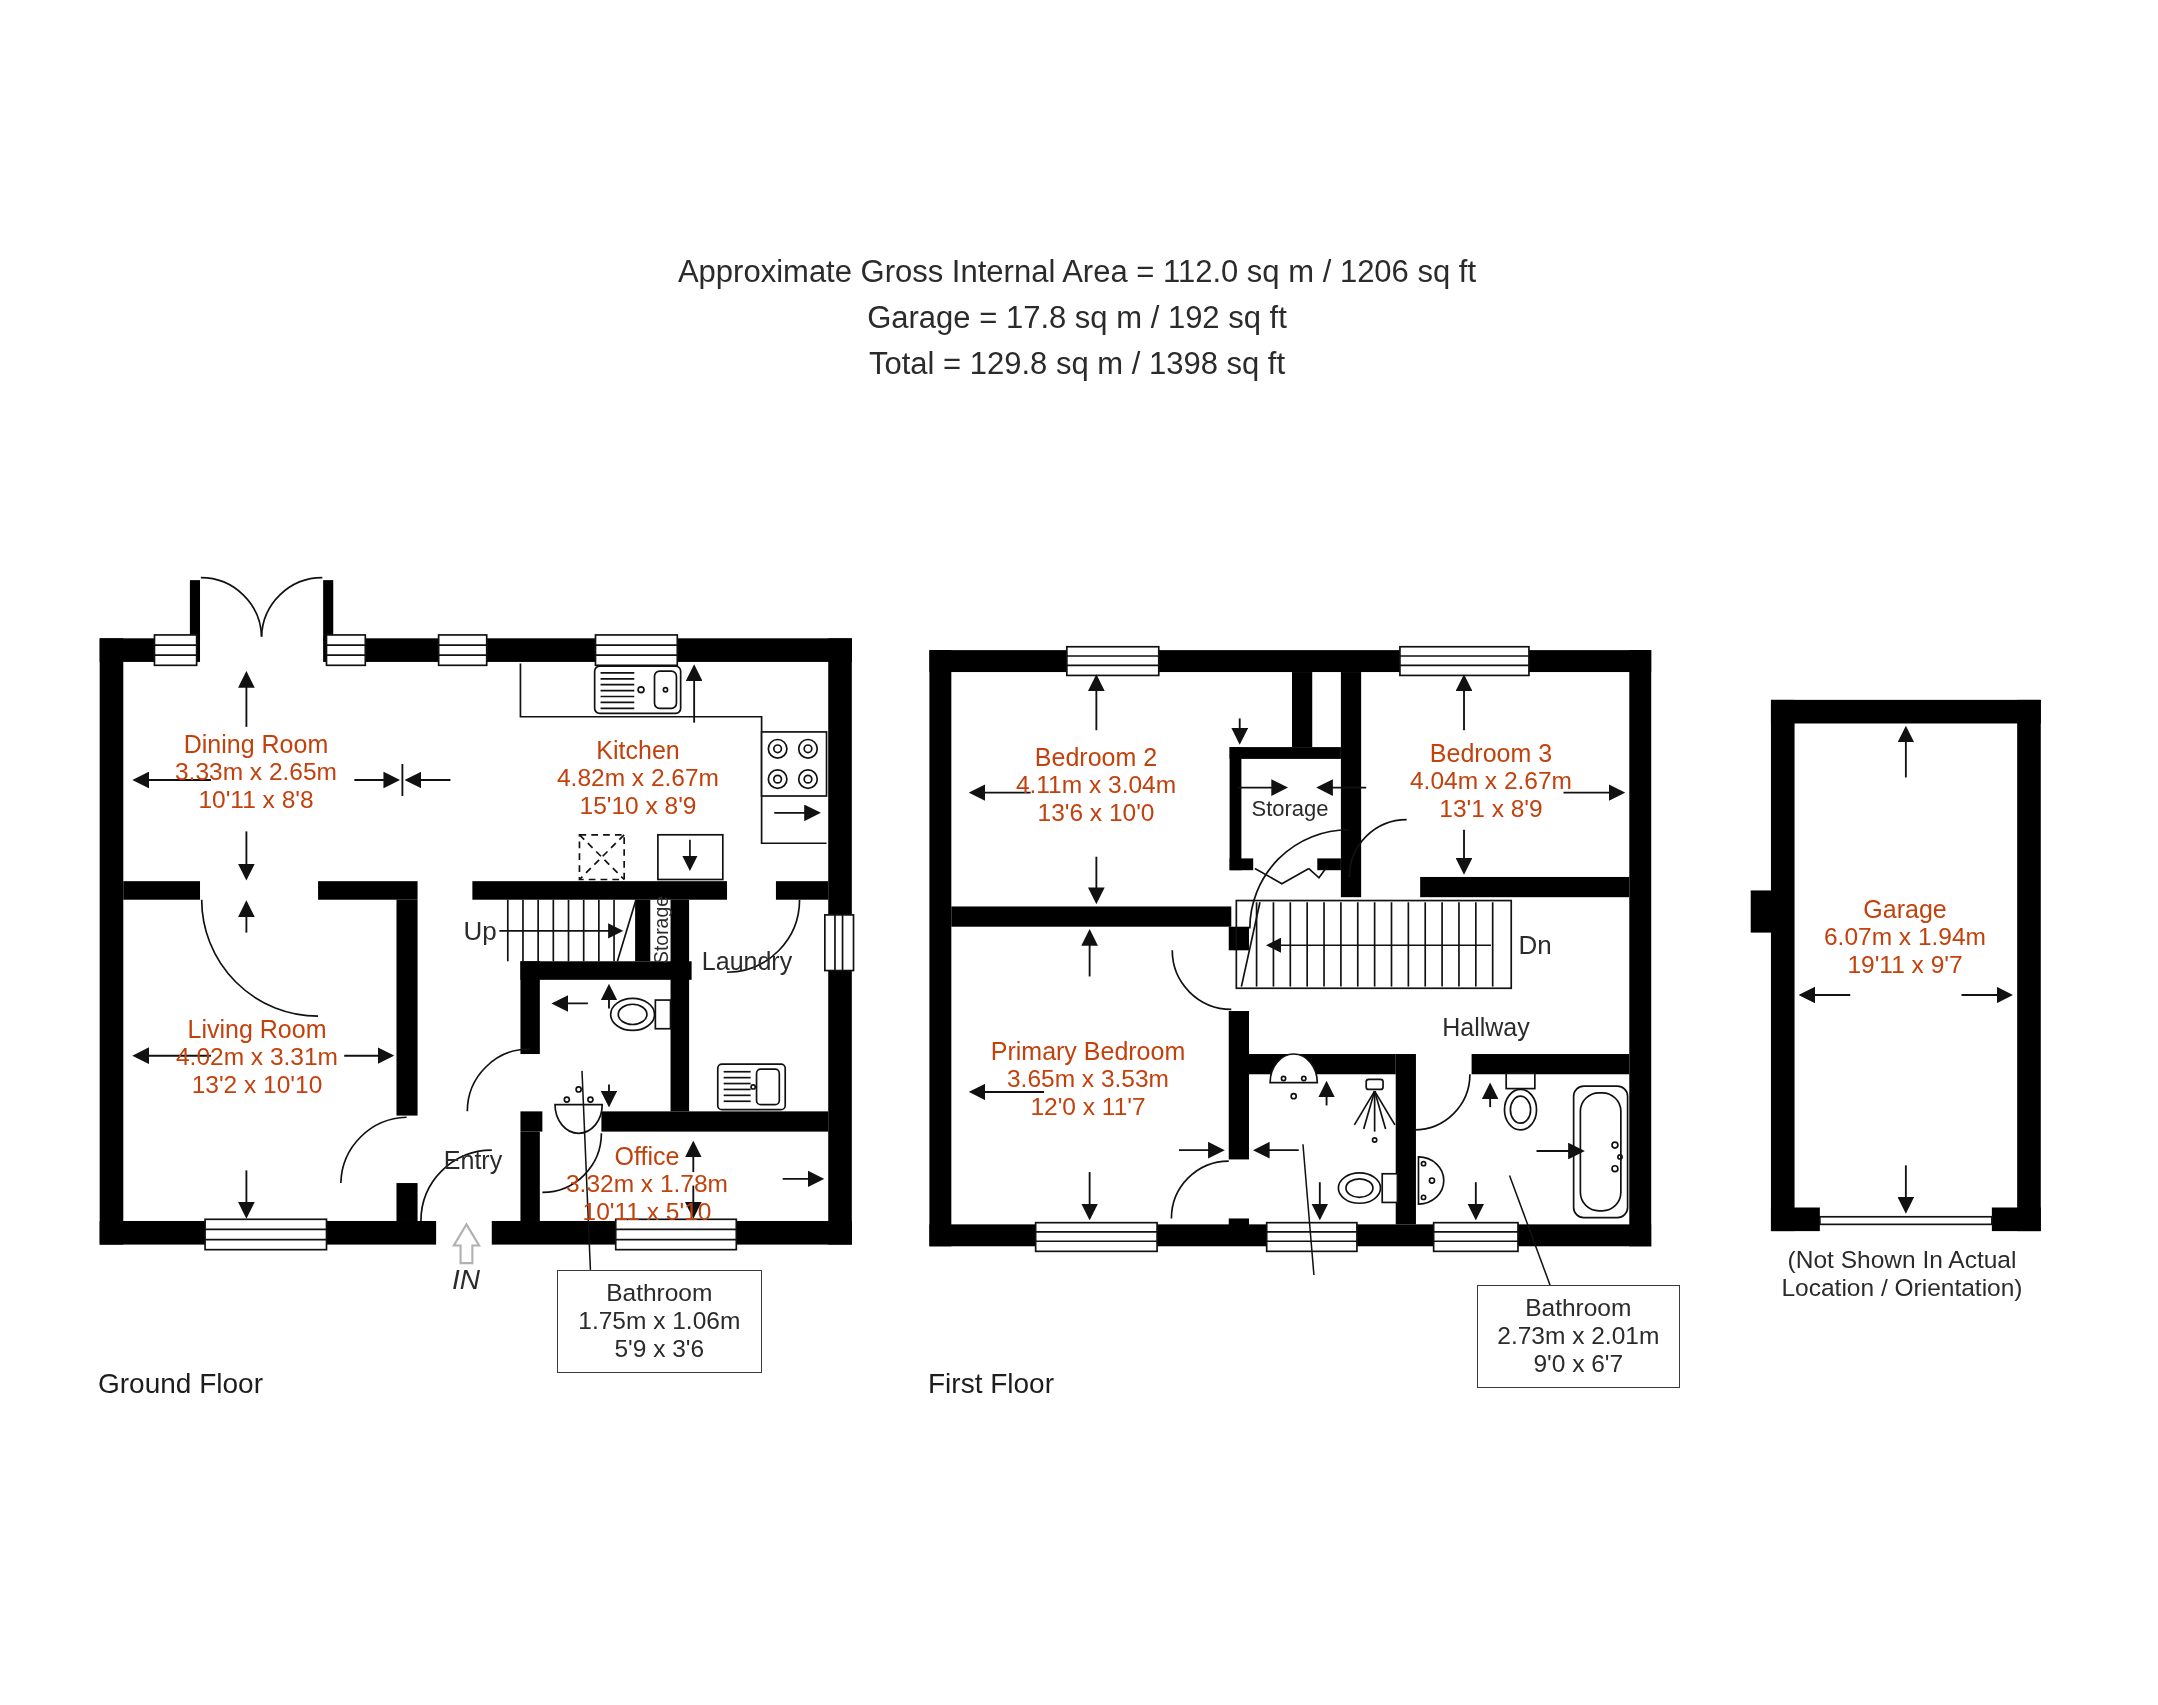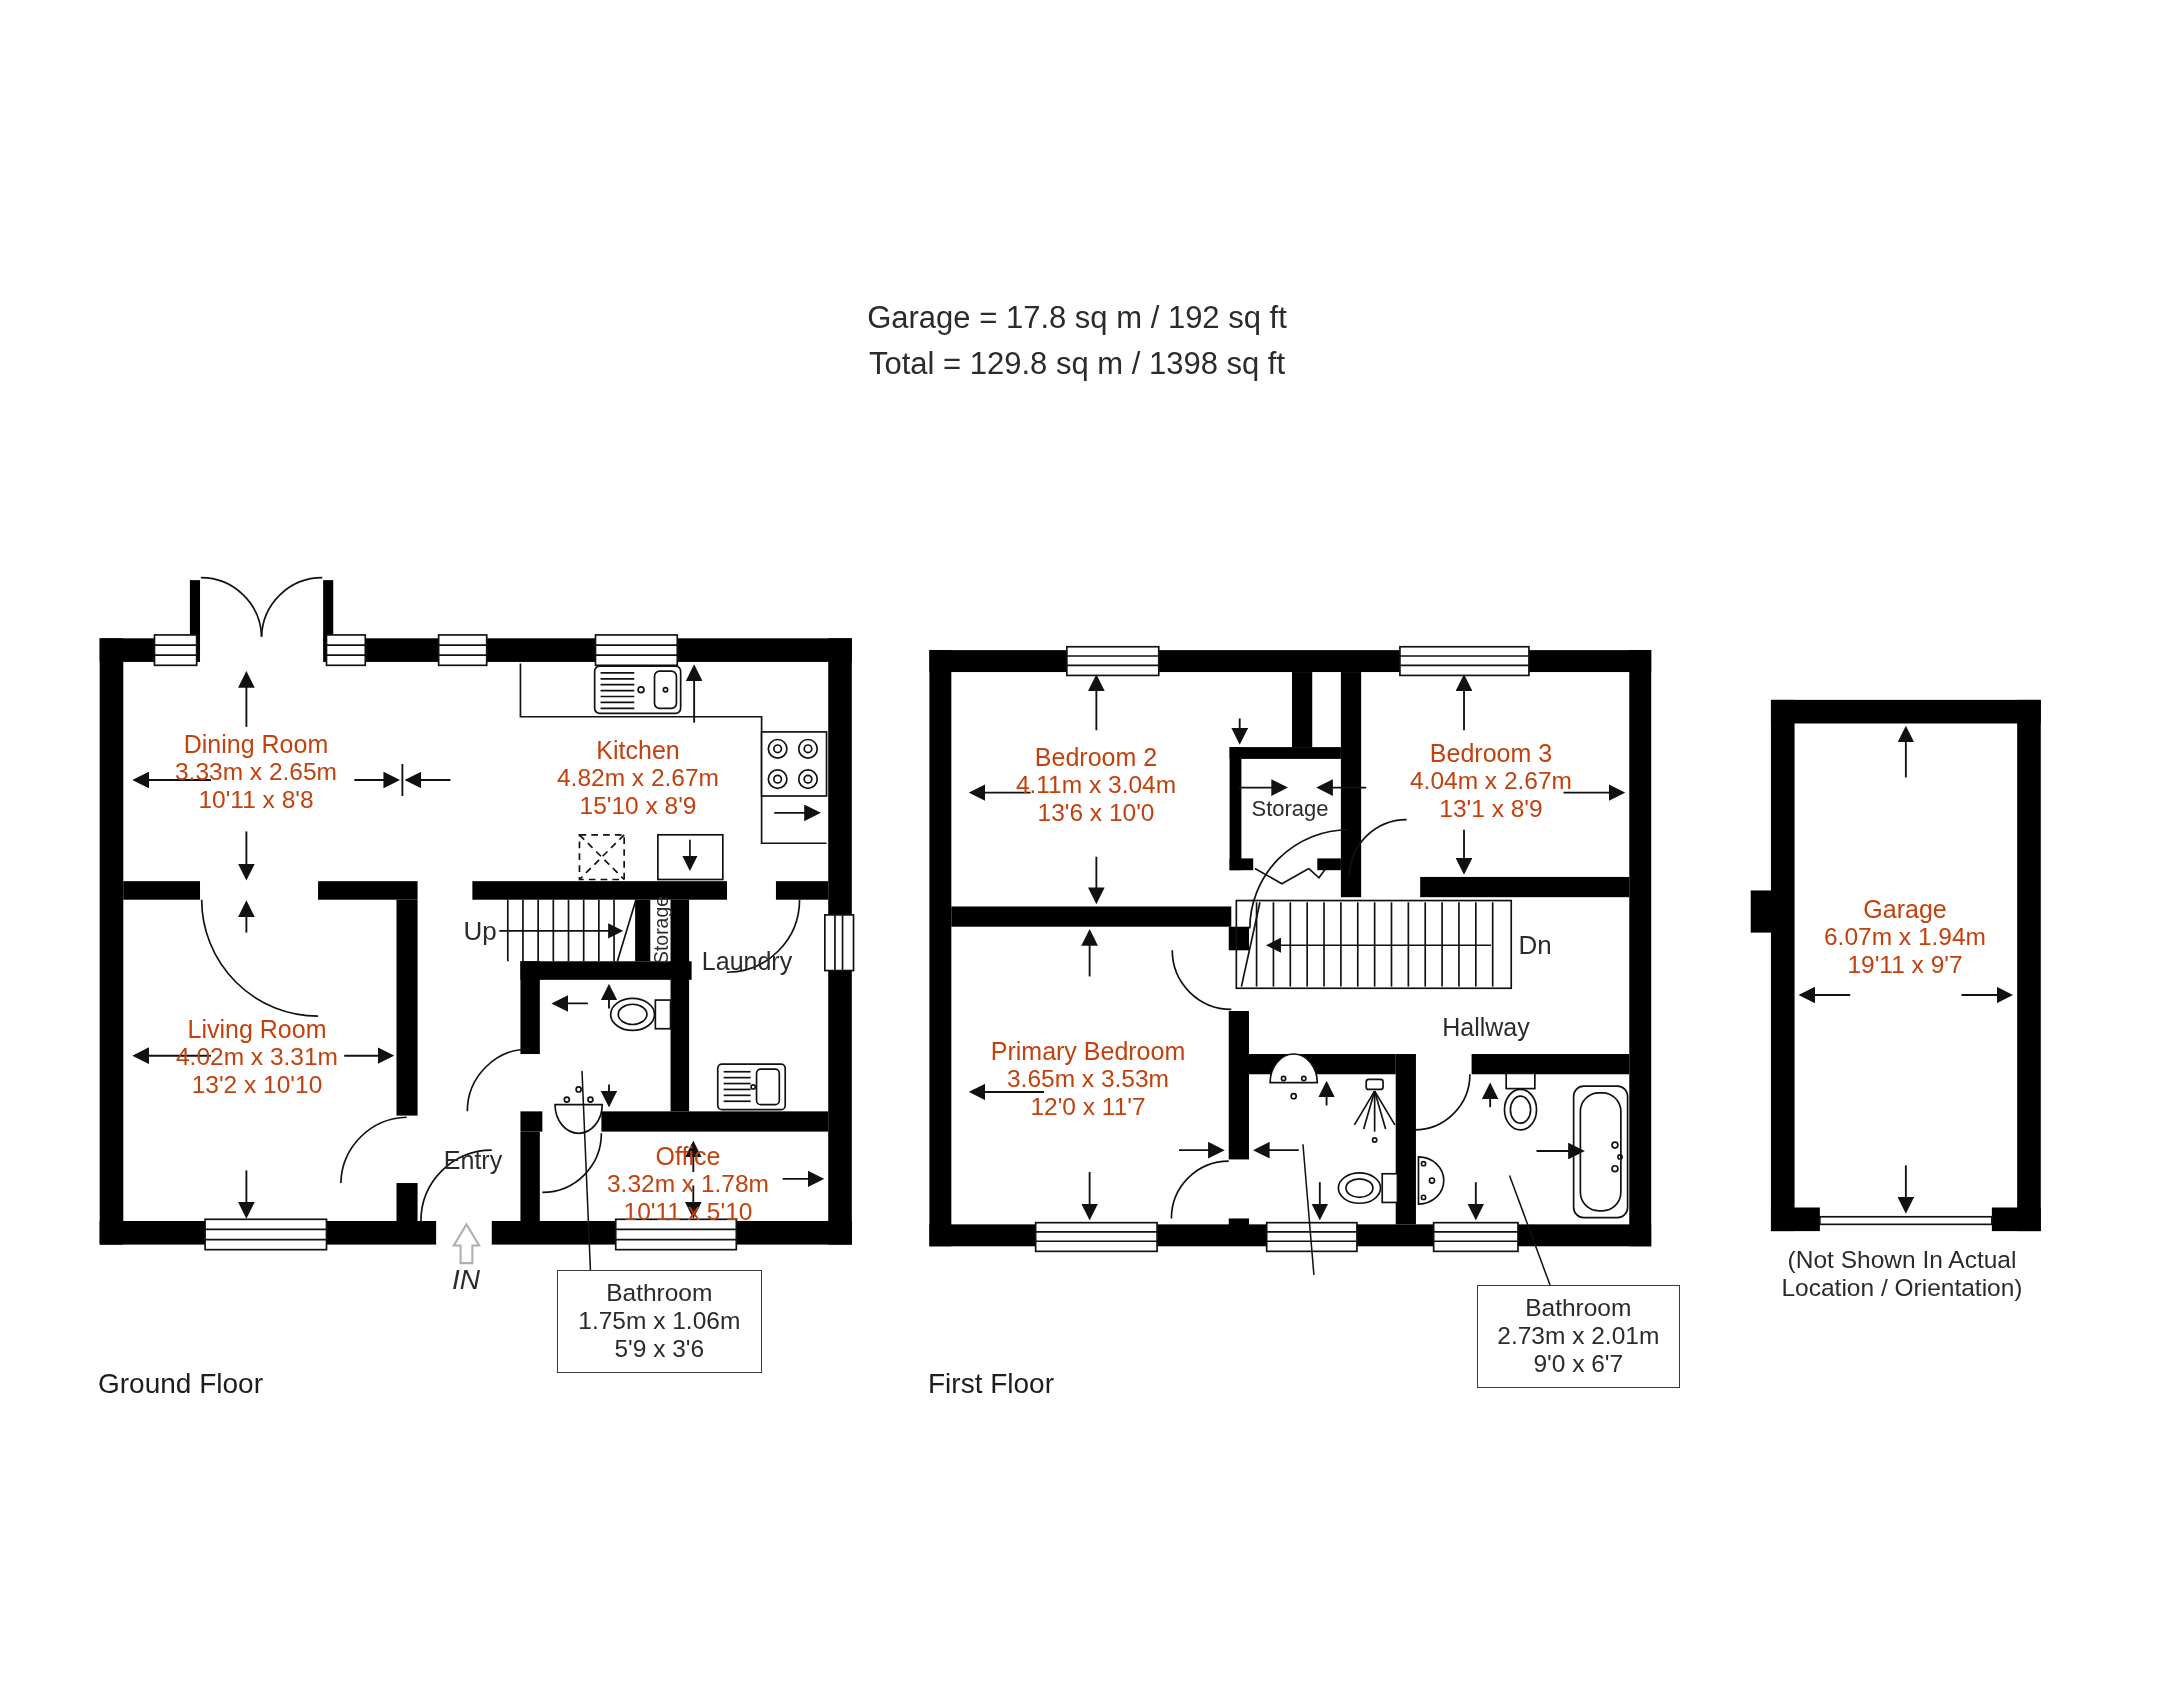--- a/index.html
+++ b/index.html
@@ -326,39 +326,40 @@
   </g>
   <rect x="2158" y="1443" width="204" height="9" fill="#fff" stroke="#111" stroke-width="2"></rect>
   <g stroke="#111" stroke-width="2.2" fill="none">
     <line x1="2260" y1="922" x2="2260" y2="864" marker-end="url(#ah)"></line>
     <line x1="2260" y1="1382" x2="2260" y2="1436" marker-end="url(#ah)"></line>
     <line x1="2194" y1="1180" x2="2136" y2="1180" marker-end="url(#ah)"></line>
     <line x1="2326" y1="1180" x2="2384" y2="1180" marker-end="url(#ah)"></line>
   </g>
 </svg>
 
+  <div class="hline" style="left:1077px;top:272px;">Approximate Gross Internal Area = 112.0 sq m / 1206 sq ft</div>
   <div class="hline" style="left:1077px;top:318px;">Garage = 17.8 sq m / 192 sq ft</div>
   <div class="hline" style="left:1077px;top:364px;">Total = 129.8 sq m / 1398 sq ft</div>
 
   <div class="lbl" style="left:256px;top:772px;">
     <div class="nm">Dining Room</div>
     <div class="dm">3.33m x 2.65m</div>
     <div class="dm">10'11 x 8'8</div>
   </div>
   <div class="lbl" style="left:638px;top:778px;">
     <div class="nm">Kitchen</div>
     <div class="dm">4.82m x 2.67m</div>
     <div class="dm">15'10 x 8'9</div>
   </div>
   <div class="lbl" style="left:257px;top:1057px;">
     <div class="nm">Living Room</div>
     <div class="dm">4.02m x 3.31m</div>
     <div class="dm">13'2 x 10'10</div>
   </div>
-  <div class="lbl" style="left:688px;top:1184px;">
+  <div class="lbl" style="left:647px;top:1184px;">
     <div class="nm">Office</div>
     <div class="dm">3.32m x 1.78m</div>
     <div class="dm">10'11 x 5'10</div>
   </div>
   <div class="single" style="left:473px;top:1160px;">Entry</div>
   <div class="single" style="left:747px;top:961px;">Laundry</div>
   <div class="single" style="left:480px;top:931px;font-size:26px;">Up</div>
   <div class="single rot" style="left:661px;top:930px;">Storage</div>
   <div class="single" style="left:466px;top:1280px;font-size:28px;font-style:italic;">IN</div>
 

